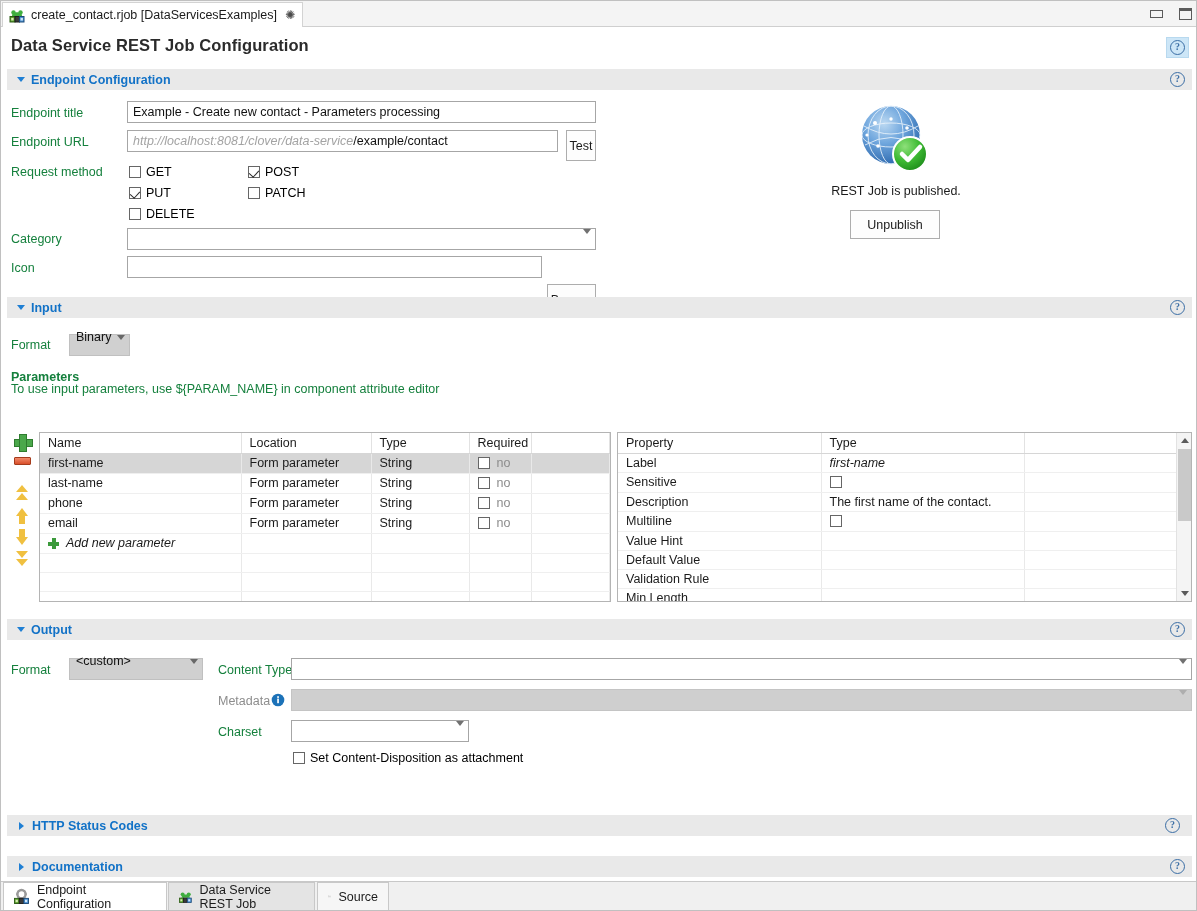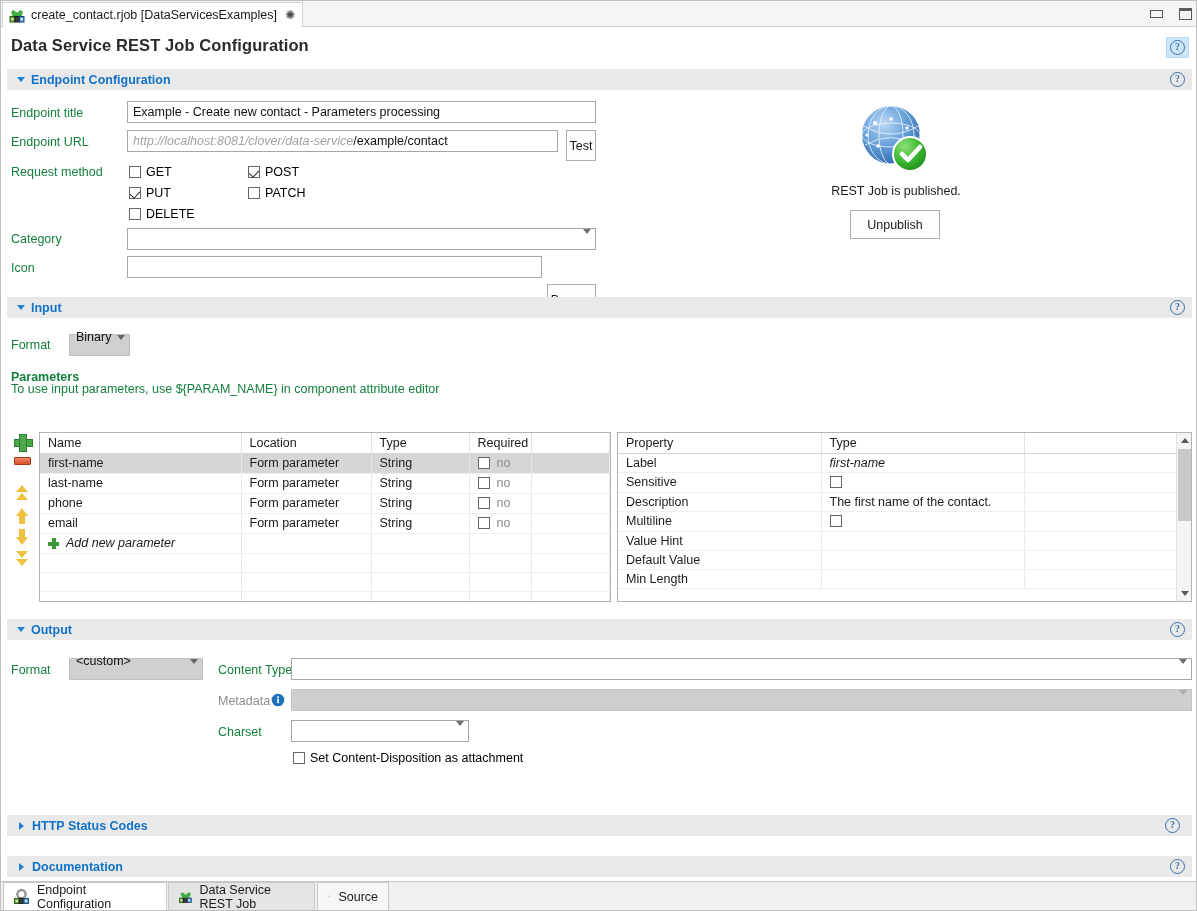--- a/index.html
+++ b/index.html
@@ -522,20 +522,25 @@
             </td>
           <td></td>
         </tr>
         <tr>
           <td class="pindent">Value Hint</td>
           <td></td>
           <td></td>
         </tr>
         <tr>
           <td class="pindent">Default Value</td>
+          <td></td>
+          <td></td>
+        </tr>
+        <tr>
+          <td class="pindent">Validation Rule</td>
           <td></td>
           <td></td>
         </tr>
         <tr>
           <td class="pindent">Min Length</td>
           <td></td>
           <td></td>
         </tr>
       </tbody>
     </table>

